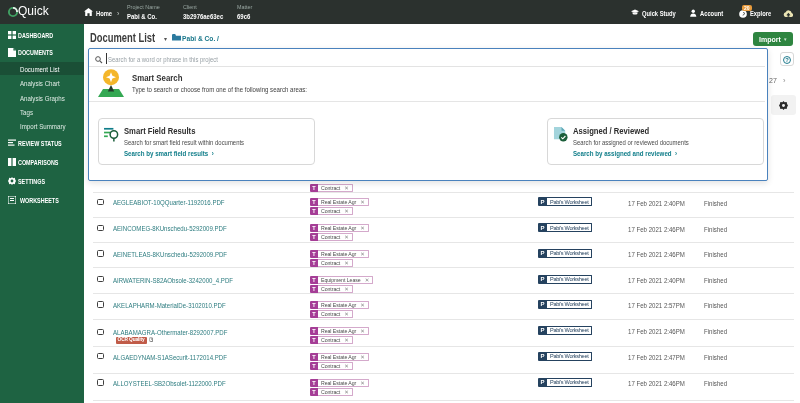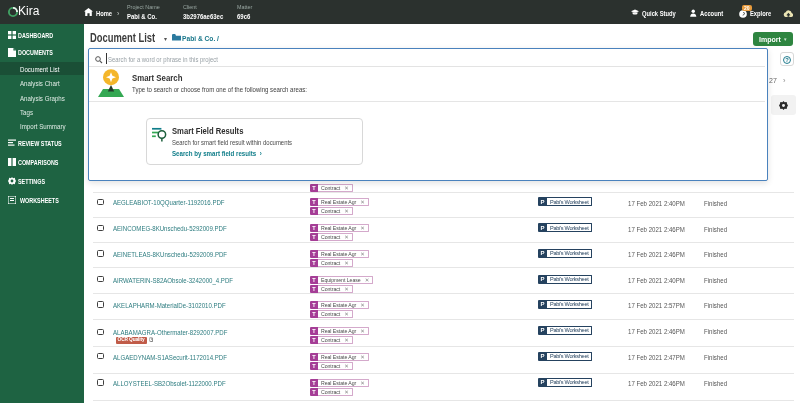--- a/index.html
+++ b/index.html
@@ -48,21 +48,21 @@
 </head>
 <body>
 <div id="app">
 
   <div id="topbar" class="abs">
 
     <svg class="abs" style="left:7px;top:6px;" width="12" height="12" viewBox="0 0 12 12">
       <circle cx="6" cy="6" r="4.1" fill="none" stroke="#41a163" stroke-width="1.9"></circle>
       <path d="M 6 1.9 A 4.1 4.1 0 0 1 10.1 6" fill="none" stroke="#e9eeec" stroke-width="1.9"></path>
     </svg>
-    <div class="abs" style="left:18px;top:3.5px;font-size:12px;color:#fff;">Kira</div>
+    <div class="abs" style="left:18px;top:3.5px;font-size:12px;color:#fff;">Quick</div>
 
     <svg class="abs" style="left:84px;top:8px;" width="9" height="8" viewBox="0 0 9 8">
       <path d="M4.5 0 L9 3.6 L7.8 3.6 L7.8 8 L5.6 8 L5.6 5.2 L3.4 5.2 L3.4 8 L1.2 8 L1.2 3.6 L0 3.6 Z" fill="#fff"></path>
     </svg>
     <div class="abs tb-item ct" style="left:96px;top:12.5px;">Home</div>
     <div class="abs ct" style="left:117px;top:12.5px;font-size:7px;color:#cdd4d1;">›</div>
 
     <div class="abs tb-label" style="left:127px;top:4px;">Project Name</div>
     <div class="abs tb-val" style="left:127px;top:13px;">Pabi &amp; Co.</div>
     <div class="abs tb-label" style="left:183px;top:4px;">Client</div>
@@ -340,29 +340,40 @@
     <svg class="abs" style="left:9px;top:20px;" width="26" height="29" viewBox="0 0 26 29">
       <path d="M5 20 L21 20 L26 28 L0 28 Z" fill="#34a853"></path>
       <path d="M13 16 L16.2 22.5 L9.8 22.5 Z" fill="#233b2d"></path>
       <circle cx="13" cy="8.2" r="8" fill="#f4b62a"></circle>
       <path d="M13 3.2 L14.4 6.8 L18 8.2 L14.4 9.6 L13 13.2 L11.6 9.6 L8 8.2 L11.6 6.8 Z" fill="#fff"></path>
     </svg>
     <div class="abs ss-title ctn" style="left:43px;top:29px;">Smart Search</div>
     <div class="abs ss-sub ctn" style="left:43px;top:39.5px;">Type to search or choose from one of the following search areas:</div>
     <div class="abs" style="left:0px;top:52px;width:676px;height:1px;background:#e5e5e5;"></div>
 
-    <div class="card" style="left:9px;margin-left:48px;">
+    <div class="card" style="left:9px;">
       <svg class="abs" style="left:5px;top:8px;" width="16" height="15" viewBox="0 0 17 16">
         <rect x="0" y="1" width="10" height="1.8" fill="#0f7d89"></rect>
         <rect x="0" y="5" width="7" height="1.8" fill="#34a853"></rect>
         <rect x="0" y="9" width="4" height="1.8" fill="#34a853"></rect>
         <circle cx="10.5" cy="8" r="4" fill="none" stroke="#1b5e3a" stroke-width="1.6"></circle>
         <line x1="10.5" y1="12" x2="10.5" y2="15.5" stroke="#1b5e3a" stroke-width="1.6"></line>
       </svg>
       <div class="card-title">Smart Field Results</div>
       <div class="card-desc">Search for smart field result within documents</div>
       <div class="card-link">Search by smart field results&nbsp;&nbsp;›</div>
     </div>
 
 
+    <div class="card" style="left:458px;">
+      <svg class="abs" style="left:5px;top:7.5px;" width="16" height="15" viewBox="0 0 17 16">
+        <path d="M1 0 L9 0 L13 4 L13 13 L1 13 Z" fill="#a3d4dc"></path>
+        <path d="M9 0 L9 4 L13 4 Z" fill="#5fa8b6"></path>
+        <circle cx="11" cy="11" r="4.5" fill="#1b5e3a"></circle>
+        <path d="M8.8 11 L10.4 12.6 L13.2 9.6" fill="none" stroke="#fff" stroke-width="1.2"></path>
+      </svg>
+      <div class="card-title">Assigned / Reviewed</div>
+      <div class="card-desc">Search for assigned or reviewed documents</div>
+      <div class="card-link">Search by assigned and reviewed&nbsp;&nbsp;›</div>
+    </div>
   </div>
 
 </div>
 
 </body></html>

